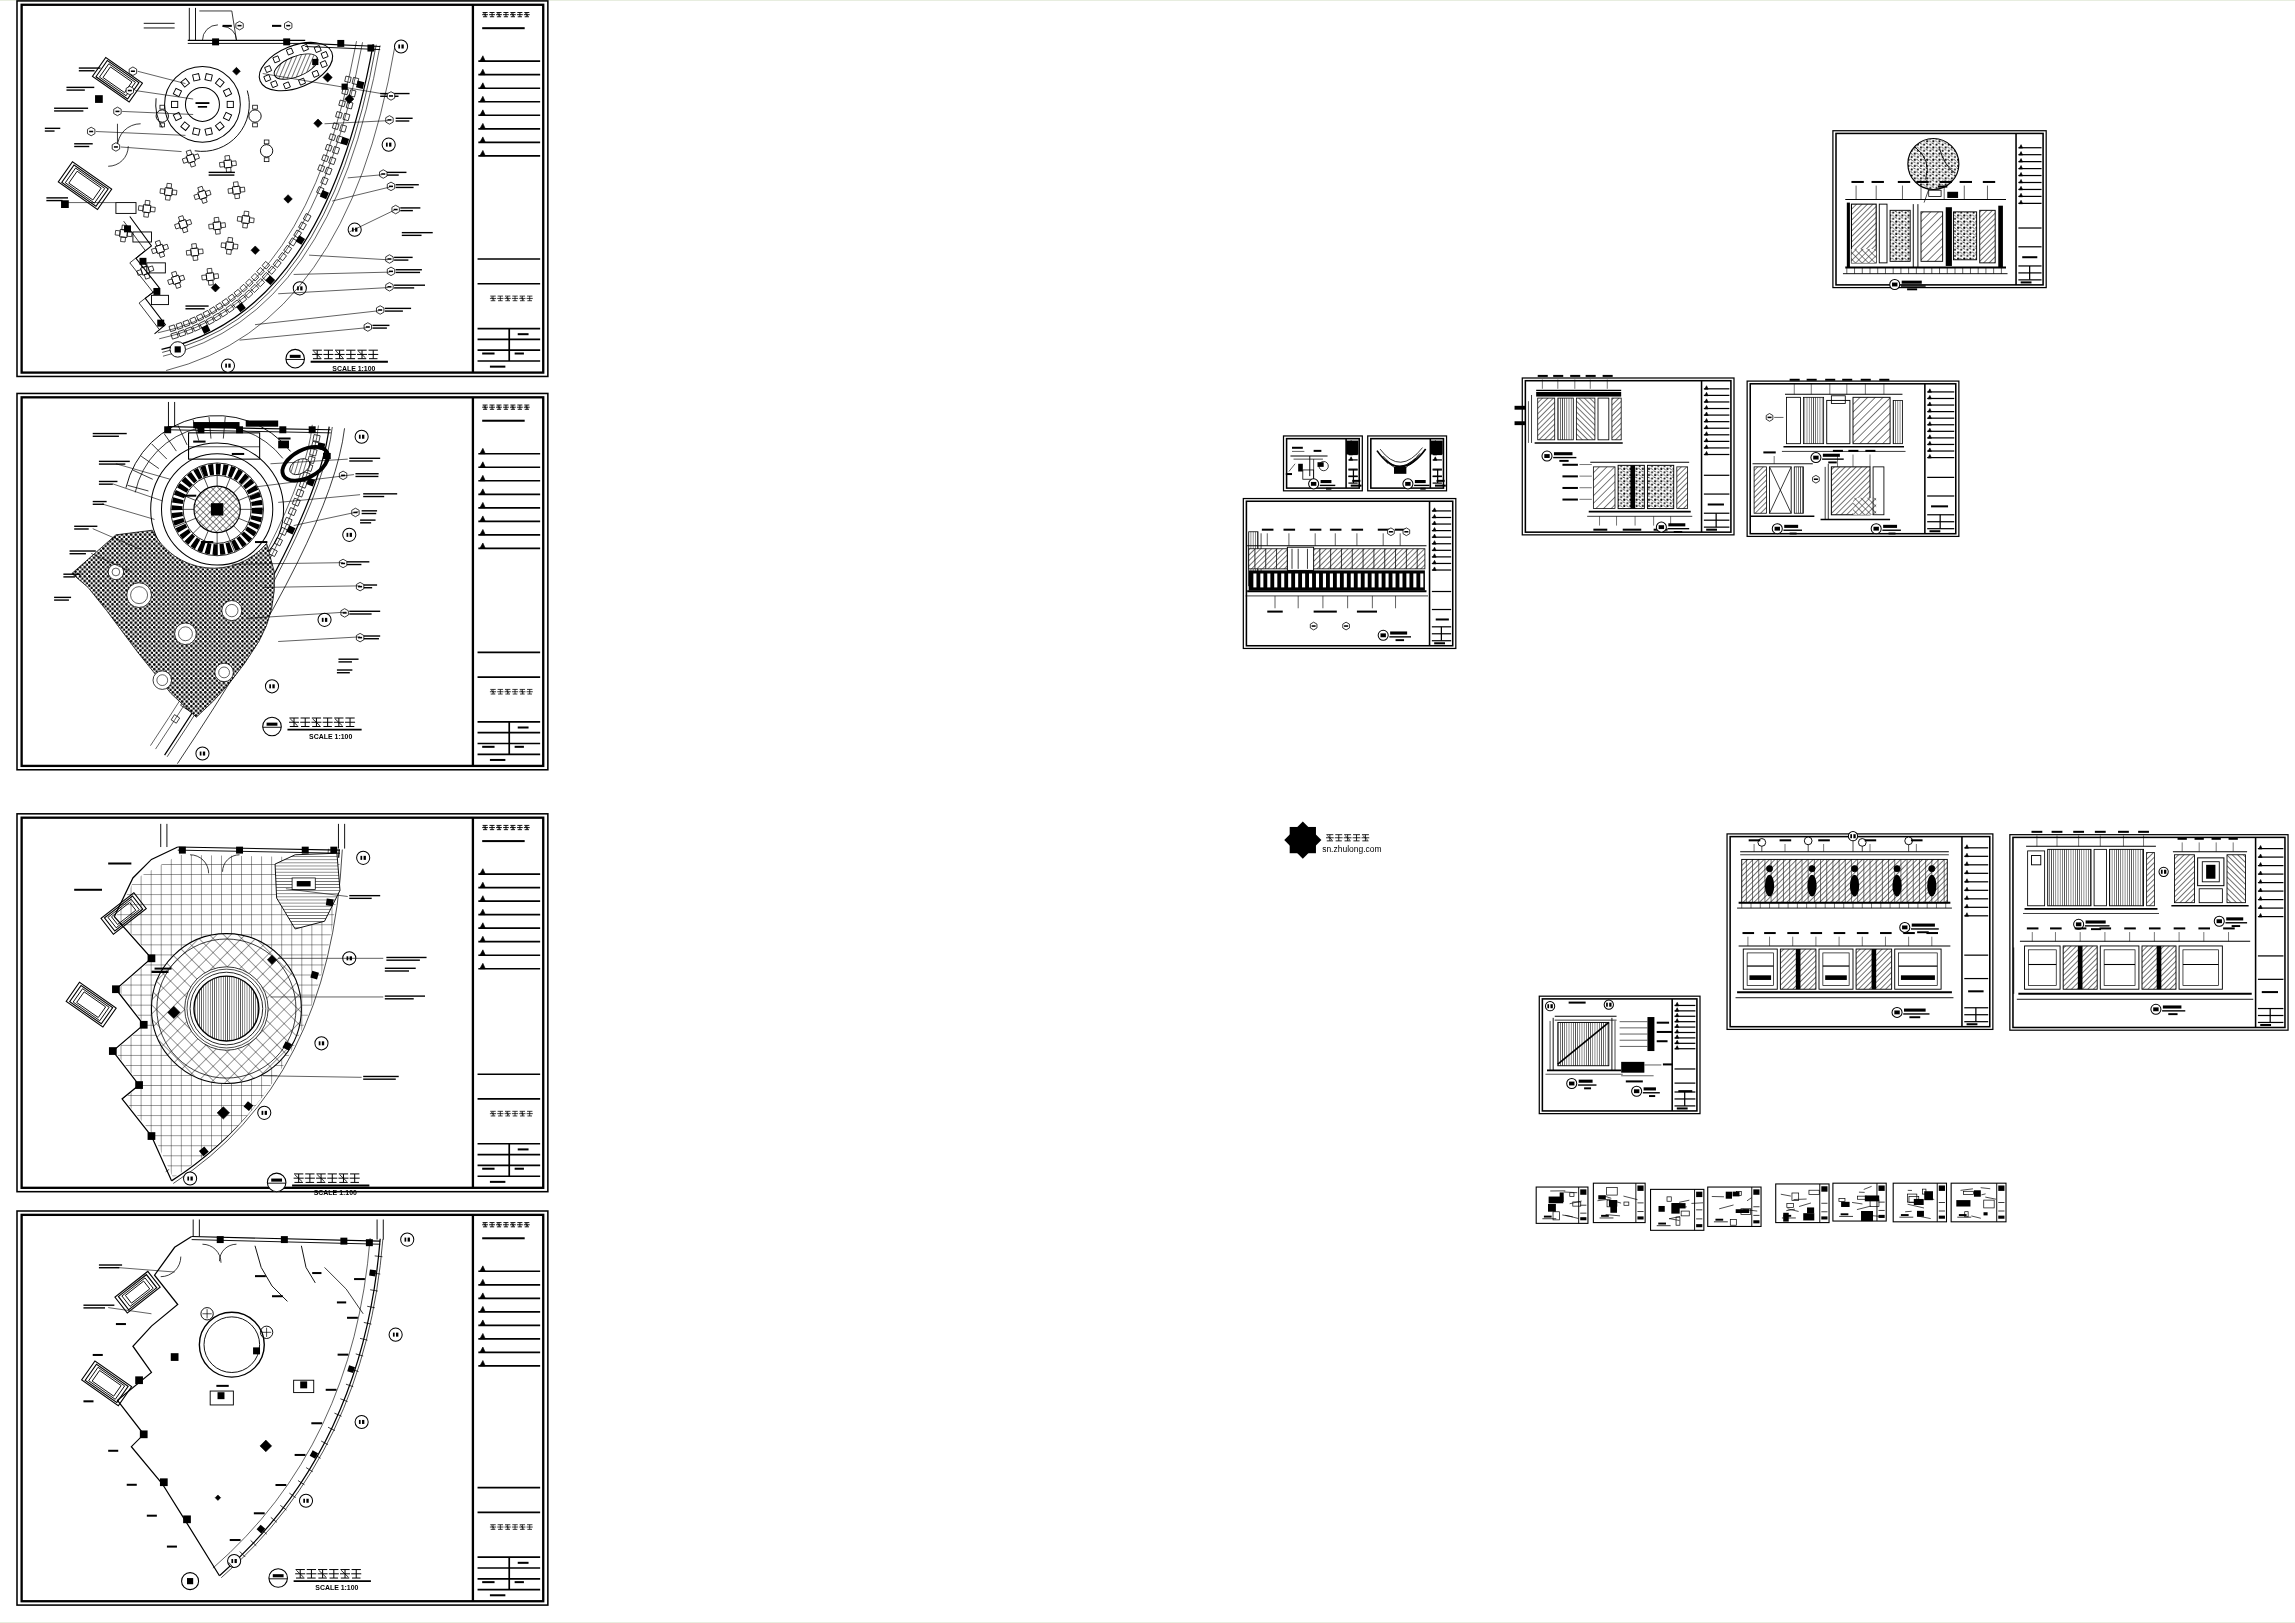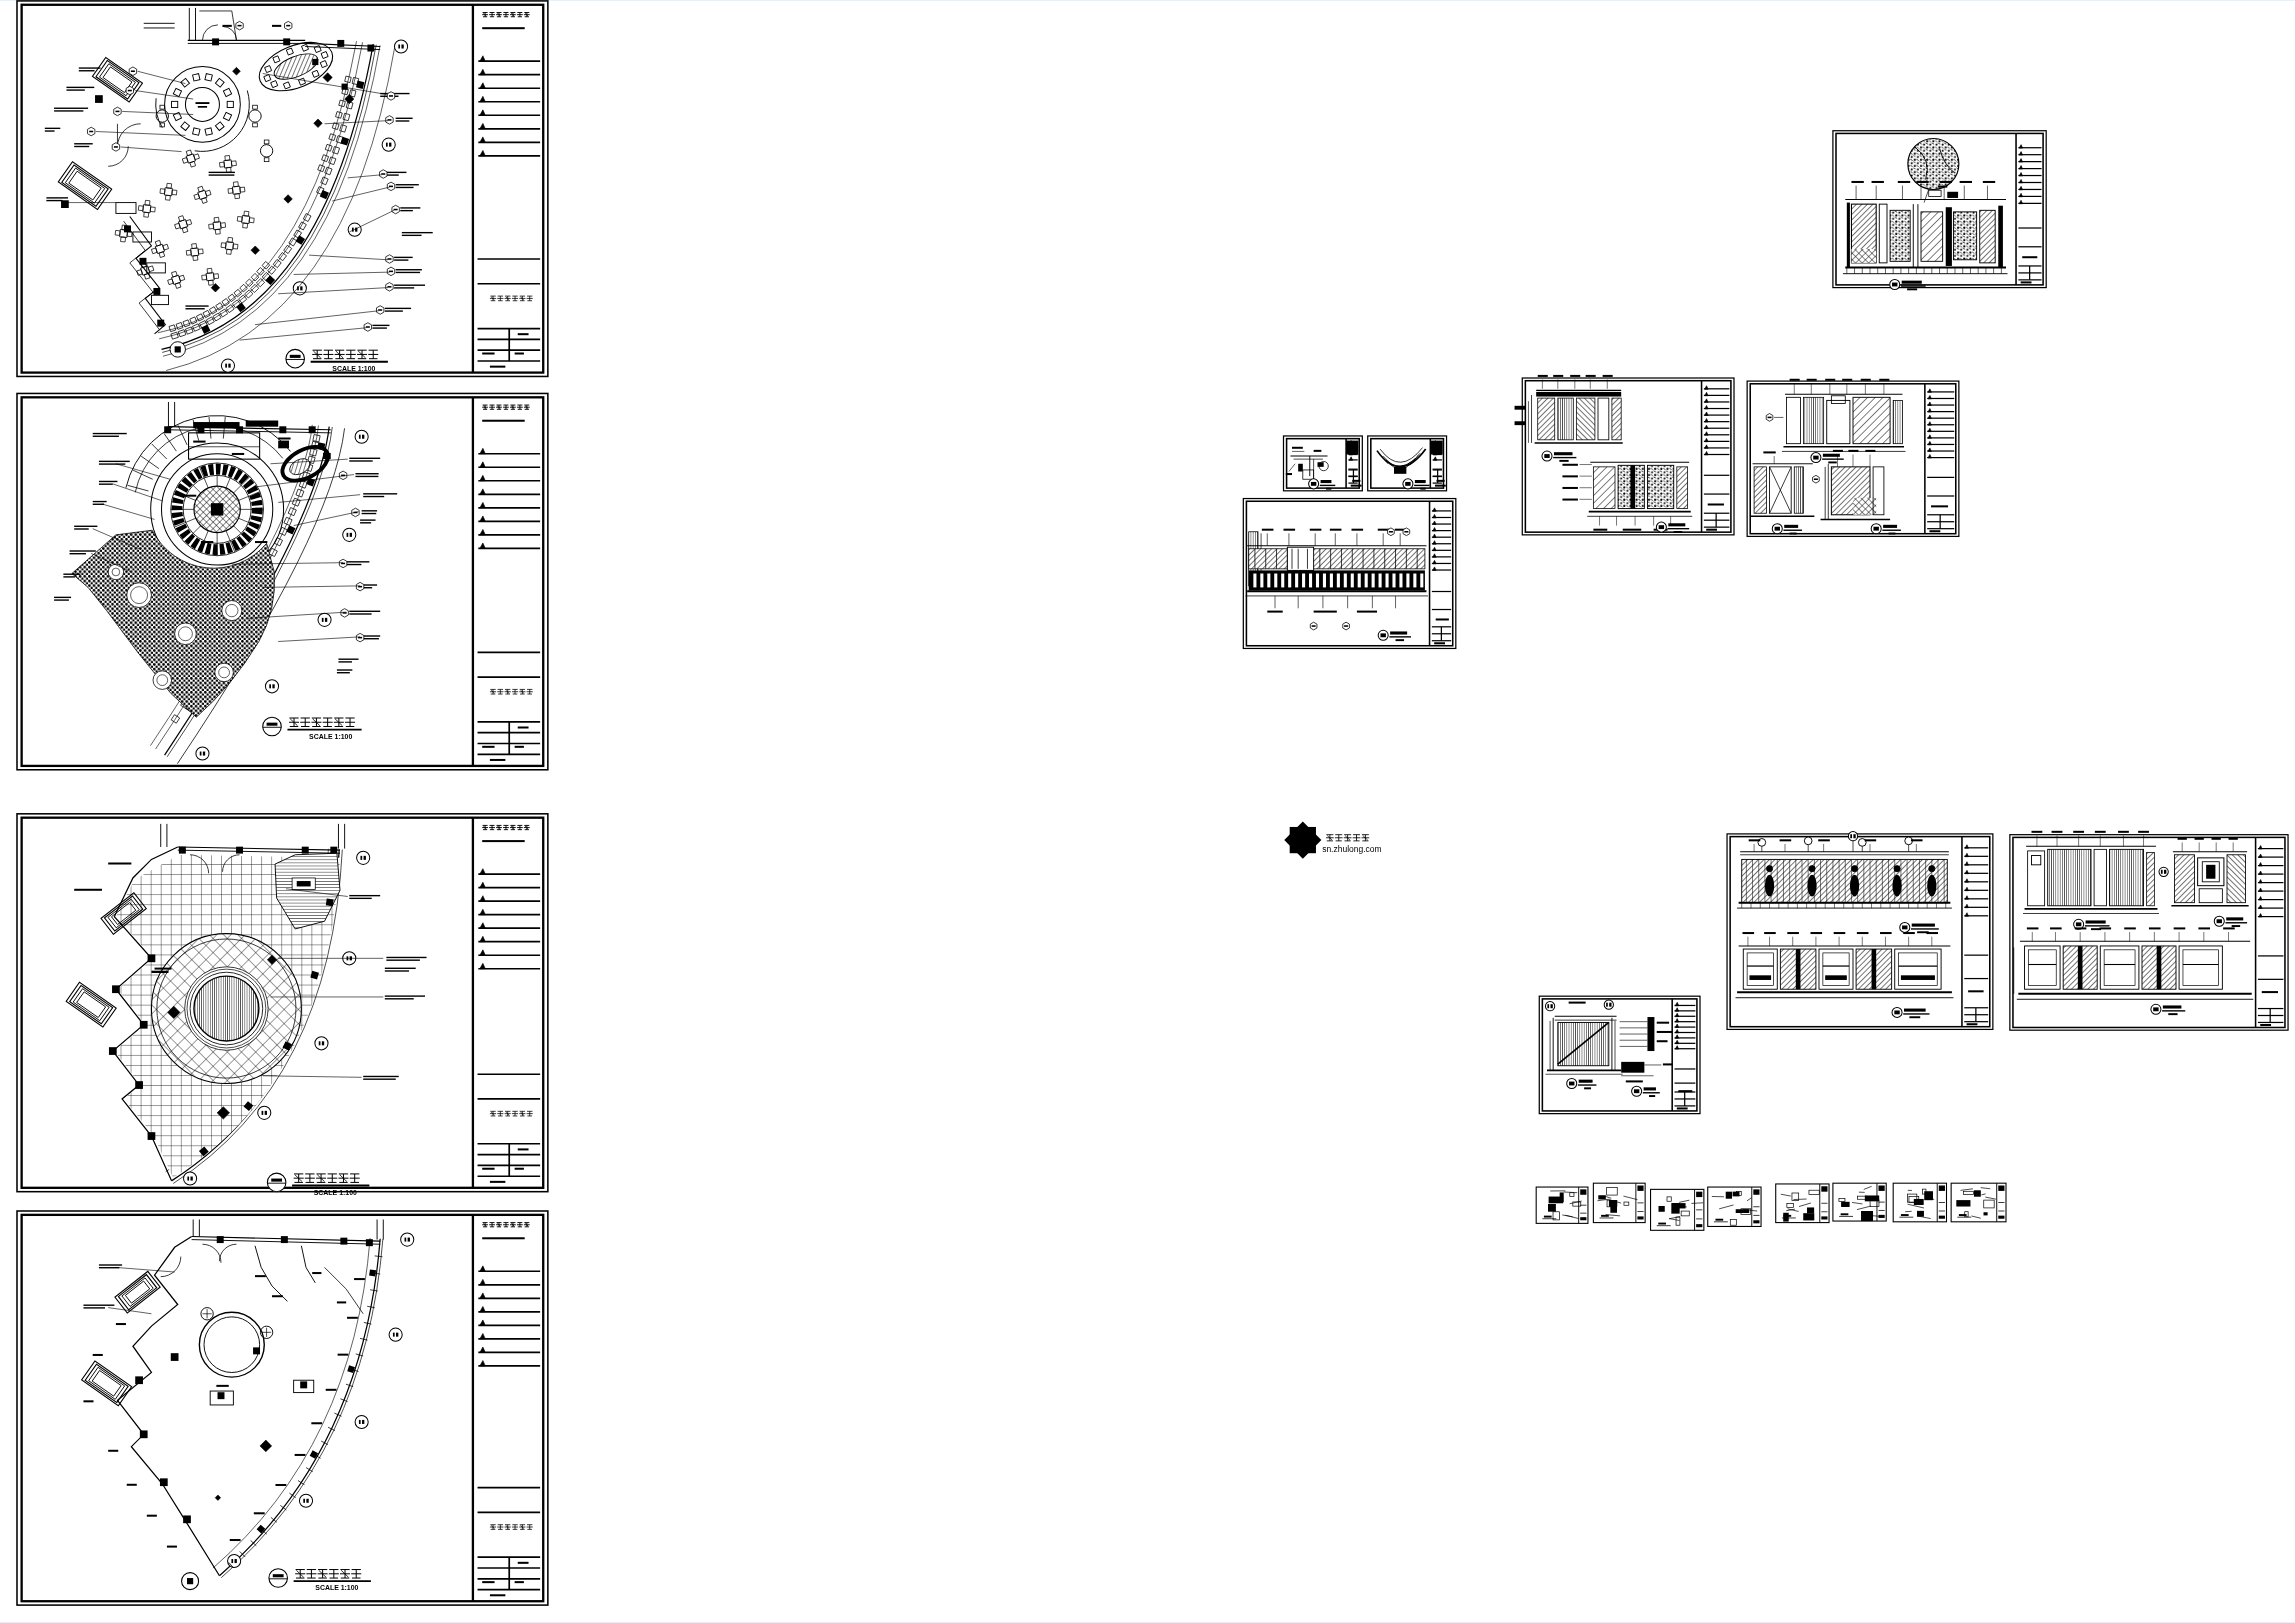--- a/index.html
+++ b/index.html
@@ -1,15 +1,15 @@
 <!DOCTYPE html>
 <html style="font-size:12.4px"><head><meta charset="utf-8"><style>
 html,body{margin:0;padding:0;background:#fff;}
 body{font-family:"Liberation Sans", sans-serif;}
-#wrap{position:relative;width:2295px;height:1623px;background:#0ea5e9;overflow:hidden;}
+#wrap{position:relative;width:2295px;height:1623px;background:#4d7c0f;overflow:hidden;}
 svg{position:absolute;left:0;top:0;}
 </style></head><body>
 <div id="wrap">
     <svg xmlns="http://www.w3.org/2000/svg" width="2295" height="1623" viewBox="0 0 2970 2100">
       <defs>
 <pattern id="h45" patternUnits="userSpaceOnUse" width="5" height="5" patternTransform="rotate(45)">
  <rect width="5" height="5" fill="white"></rect>
           <line x1="0" y1="0" x2="0" y2="5" stroke="#000" stroke-width="1.4"></line>
         </pattern>
 <pattern id="h45w" patternUnits="userSpaceOnUse" width="7" height="7" patternTransform="rotate(45)">

